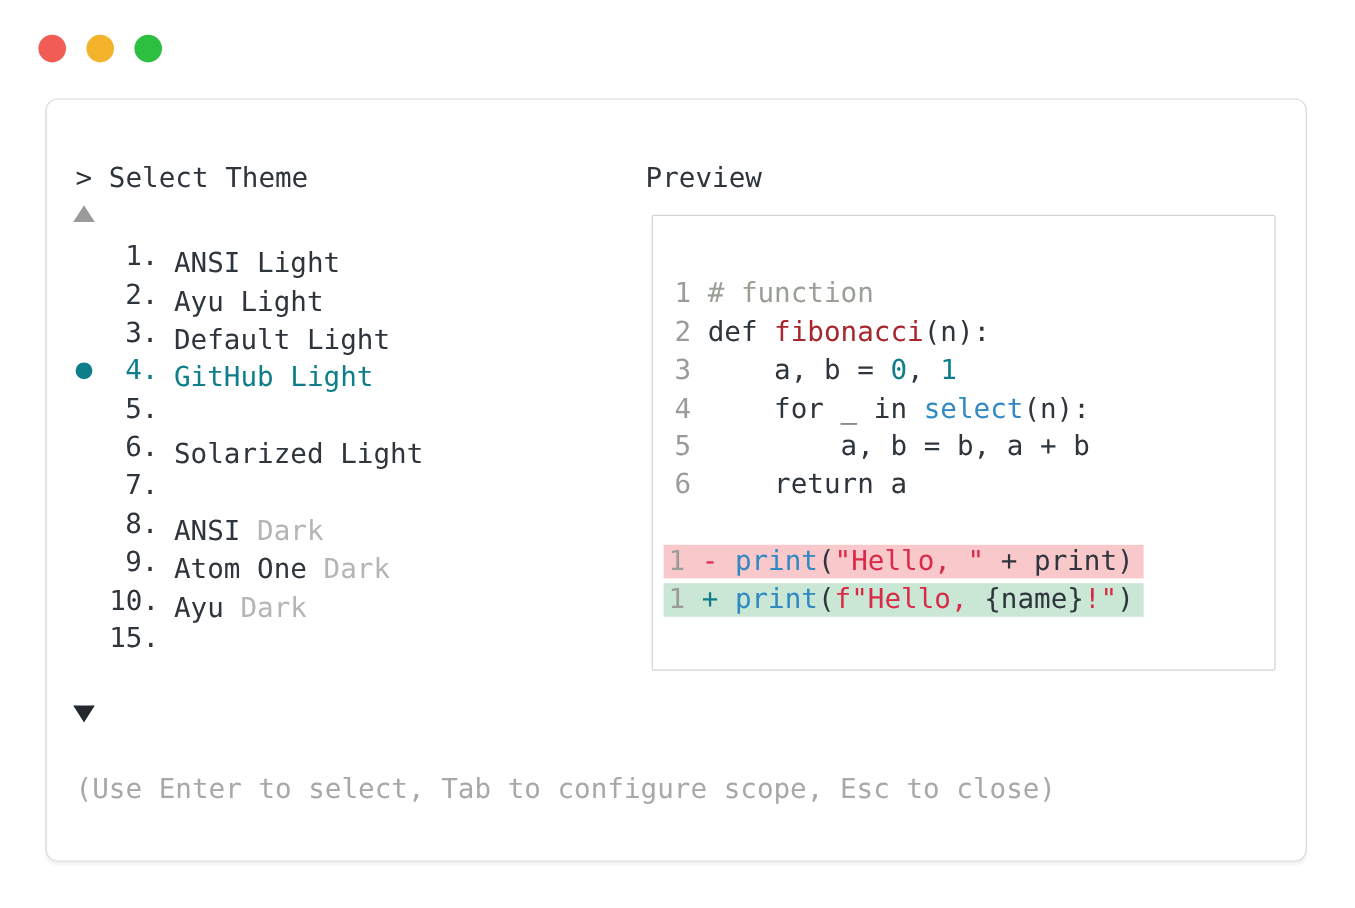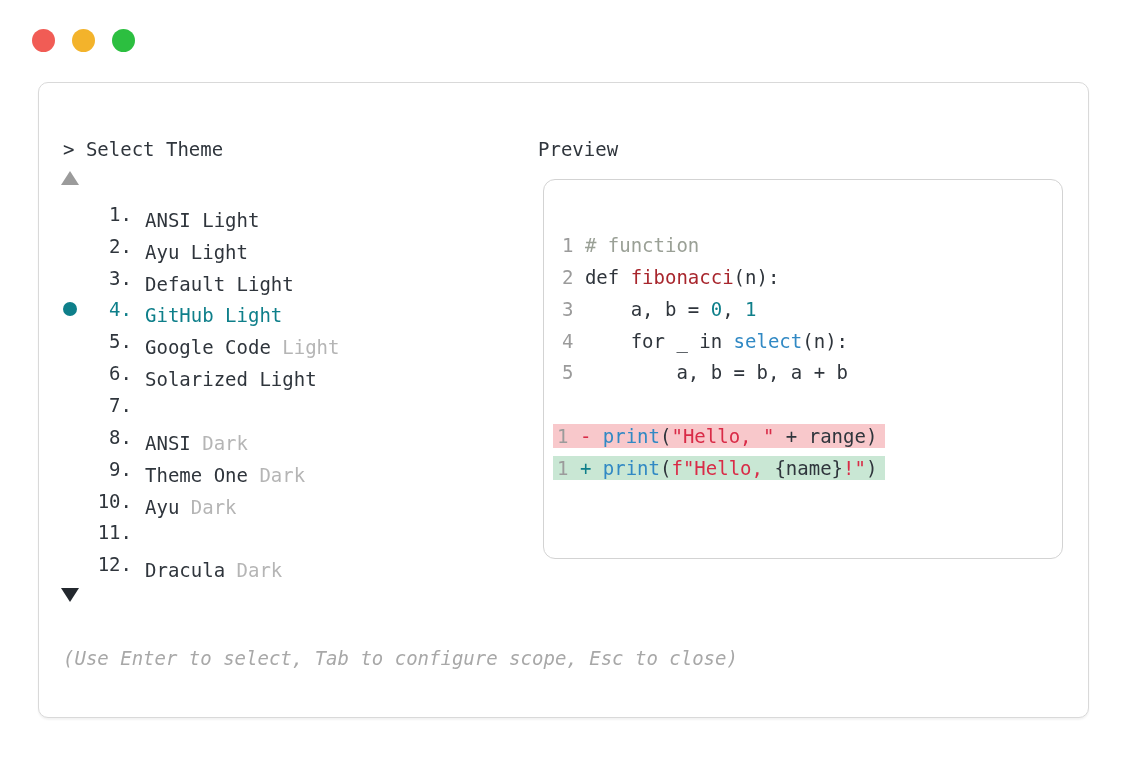--- a/index.html
+++ b/index.html
@@ -1,17 +1,17 @@
 <!DOCTYPE html>
 <html style="--accent_teal: #0e7f8a; --text_dark: #2f353c; --arrow_dark: #23282e; --text_gray: #9b9b9b; --muted_gray: #b5b5b5; --hint_gray: #a8a8a8; --comment_gray_green: #9aa096; --keyword_blue: #3189c4; --function_red: #a8262d; --string_crimson: #d92b47; --removed_bg: #f8c8cb; --added_bg: #c9e7d4; --panel_border: #d9d9d9; --preview_border: #d3d3d3; --traffic_red: #f15c55; --traffic_yellow: #f3b32b; --traffic_green: #2cbf40;"><head>
 <meta charset="utf-8">
 <style>
   html,body{margin:0;padding:0;background:#ffffff;}
   .stage{position:relative;width:1129px;height:757px;background:#ffffff;overflow:hidden;
-         font-family:"DejaVu Sans Mono","Liberation Mono",monospace;font-size:19px;color:var(--text_dark);}
+         font-family:"DejaVu Sans Mono","Liberation Mono",monospace;font-size:23px;color:var(--text_dark);}
   
   .traffic{position:absolute;left:32px;top:29px;display:flex;gap:17px;}
   .dot{width:23px;height:23px;border-radius:50%;}
   .dot.red{background:var(--traffic_red);}
   .dot.yellow{background:var(--traffic_yellow);}
   .dot.green{background:var(--traffic_green);}
   
   .panel{position:absolute;left:38px;top:82px;width:1051px;height:636px;background:#fff;
          border:1.5px solid var(--panel_border);border-radius:10px;box-sizing:border-box;
          box-shadow:0 2px 2px rgba(0,0,0,0.05);}
@@ -21,25 +21,25 @@
              border-bottom:14px solid var(--text_gray);}
   .scroll-down{position:absolute;left:22px;top:505px;width:0;height:0;
                border-left:9px solid transparent;border-right:9px solid transparent;
                border-top:14px solid var(--arrow_dark);}
   .theme-list{position:absolute;left:24px;top:115px;}
   .trow{display:flex;align-items:center;height:31.85px;white-space:pre;}
   .marker{width:28px;display:flex;align-items:center;}
   .bullet{width:14px;height:14px;border-radius:50%;background:var(--accent_teal);}
   .num{display:inline-block;width:41px;text-align:right;}
   .name{margin-left:13px;white-space:pre;margin-top:12px;}
-  .hint{position:absolute;left:24px;top:560px;line-height:31.85px;white-space:pre;color:var(--hint_gray);font-style:italic;}
+  .hint{position:absolute;left:24px;top:560px;line-height:31.85px;white-space:pre;color:var(--hint_gray);}
   
   .preview-title{position:absolute;left:499px;top:51px;line-height:31.85px;color:var(--text_dark);}
   .preview-box{position:absolute;left:504px;top:96px;width:520px;height:380px;background:#fff;
-               border:1.5px solid var(--preview_border);box-sizing:border-box;border-radius:12px;}
+               border:1.5px solid var(--preview_border);box-sizing:border-box;border-radius:2px;}
   .code{position:absolute;left:18px;top:50px;}
   .crow{height:31.85px;line-height:31.85px;white-space:pre;}
   .crow.diff{margin-left:-9px;}
   .hl{padding:1px 8px 1px 4px;}
   .hl.removed{background:var(--removed_bg);}
   .hl.added{background:var(--added_bg);}
   
   .t-dark{color:var(--text_dark);}
   .t-gray{color:var(--text_gray);}
   .t-muted{color:var(--muted_gray);}
@@ -63,43 +63,43 @@
   <div class="panel">
     <div class="prompt">&gt; Select Theme</div>
 
     <div class="scroll-up"></div>
 
     <div class="theme-list" id="theme-list">
         <div class="trow"><span class="marker"></span><span class="num t-dark">1.</span><span class="name"><span class="t-dark">ANSI</span><span class="t-dark"> Light</span></span></div>
         <div class="trow"><span class="marker"></span><span class="num t-dark">2.</span><span class="name"><span class="t-dark">Ayu</span><span class="t-dark"> Light</span></span></div>
         <div class="trow"><span class="marker"></span><span class="num t-dark">3.</span><span class="name"><span class="t-dark">Default</span><span class="t-dark"> Light</span></span></div>
         <div class="trow"><span class="marker"><span class="bullet"></span></span><span class="num t-teal">4.</span><span class="name"><span class="t-teal">GitHub</span><span class="t-teal"> Light</span></span></div>
-        <div class="trow"><span class="marker"></span><span class="num t-dark">5.</span><span class="name"><span class="t-dark">Google Code</span><span class="t-muted"> Light</span></span></div>
+        <div class="trow"><span class="marker"></span><span class="num t-dark">5.</span></div>
         <div class="trow"><span class="marker"></span><span class="num t-dark">6.</span><span class="name"><span class="t-dark">Solarized</span><span class="t-dark"> Light</span></span></div>
         <div class="trow"><span class="marker"></span><span class="num t-dark">7.</span></div>
         <div class="trow"><span class="marker"></span><span class="num t-dark">8.</span><span class="name"><span class="t-dark">ANSI</span><span class="t-muted"> Dark</span></span></div>
-        <div class="trow"><span class="marker"></span><span class="num t-dark">9.</span><span class="name"><span class="t-dark">Theme One</span><span class="t-muted"> Dark</span></span></div>
+        <div class="trow"><span class="marker"></span><span class="num t-dark">9.</span><span class="name"><span class="t-dark">Atom One</span><span class="t-muted"> Dark</span></span></div>
         <div class="trow"><span class="marker"></span><span class="num t-dark">10.</span><span class="name"><span class="t-dark">Ayu</span><span class="t-muted"> Dark</span></span></div>
-        <div class="trow"><span class="marker"></span><span class="num t-dark">11.</span></div>
-        <div class="trow"><span class="marker"></span><span class="num t-dark">12.</span><span class="name"><span class="t-dark">Dracula</span><span class="t-muted"> Dark</span></span></div>
+        <div class="trow"><span class="marker"></span><span class="num t-dark">15.</span></div>
       </div>
 
     <div class="scroll-down"></div>
 
     <div class="hint">(Use Enter to select, Tab to configure scope, Esc to close)</div>
 
     <div class="preview-title">Preview</div>
 
     <div class="preview-box">
       <div class="code" id="code">
           <div class="crow"><span class="t-gray">1 </span><span class="t-comment"># function</span></div>
           <div class="crow"><span class="t-gray">2 </span><span class="t-dark">def </span><span class="t-brick">fibonacci</span><span class="t-dark">(n):</span></div>
           <div class="crow"><span class="t-gray">3 </span><span class="t-dark">    a, b = </span><span class="t-teal">0</span><span class="t-dark">, </span><span class="t-teal">1</span></div>
           <div class="crow"><span class="t-gray">4 </span><span class="t-dark">    for _ in </span><span class="t-blue">select</span><span class="t-dark">(n):</span></div>
           <div class="crow"><span class="t-gray">5 </span><span class="t-dark">        a, b = b, a + b</span></div>
+          <div class="crow"><span class="t-gray">6 </span><span class="t-dark">    return a</span></div>
           <div class="crow"></div>
-          <div class="crow diff"><span class="hl removed"><span class="t-gray">1 </span><span class="t-crimson">- </span><span class="t-blue">print</span><span class="t-dark">(</span><span class="t-crimson">"Hello, "</span><span class="t-dark"> + range</span><span class="t-dark">)</span></span></div>
+          <div class="crow diff"><span class="hl removed"><span class="t-gray">1 </span><span class="t-crimson">- </span><span class="t-blue">print</span><span class="t-dark">(</span><span class="t-crimson">"Hello, "</span><span class="t-dark"> + print</span><span class="t-dark">)</span></span></div>
           <div class="crow diff"><span class="hl added"><span class="t-gray">1 </span><span class="t-teal">+ </span><span class="t-blue">print</span><span class="t-dark">(</span><span class="t-crimson">f</span><span class="t-crimson">"Hello, </span><span class="t-dark">{name}</span><span class="t-crimson">!"</span><span class="t-dark">)</span></span></div>
         </div>
     </div>
   </div>
 
 </div>
 
 </body></html>

